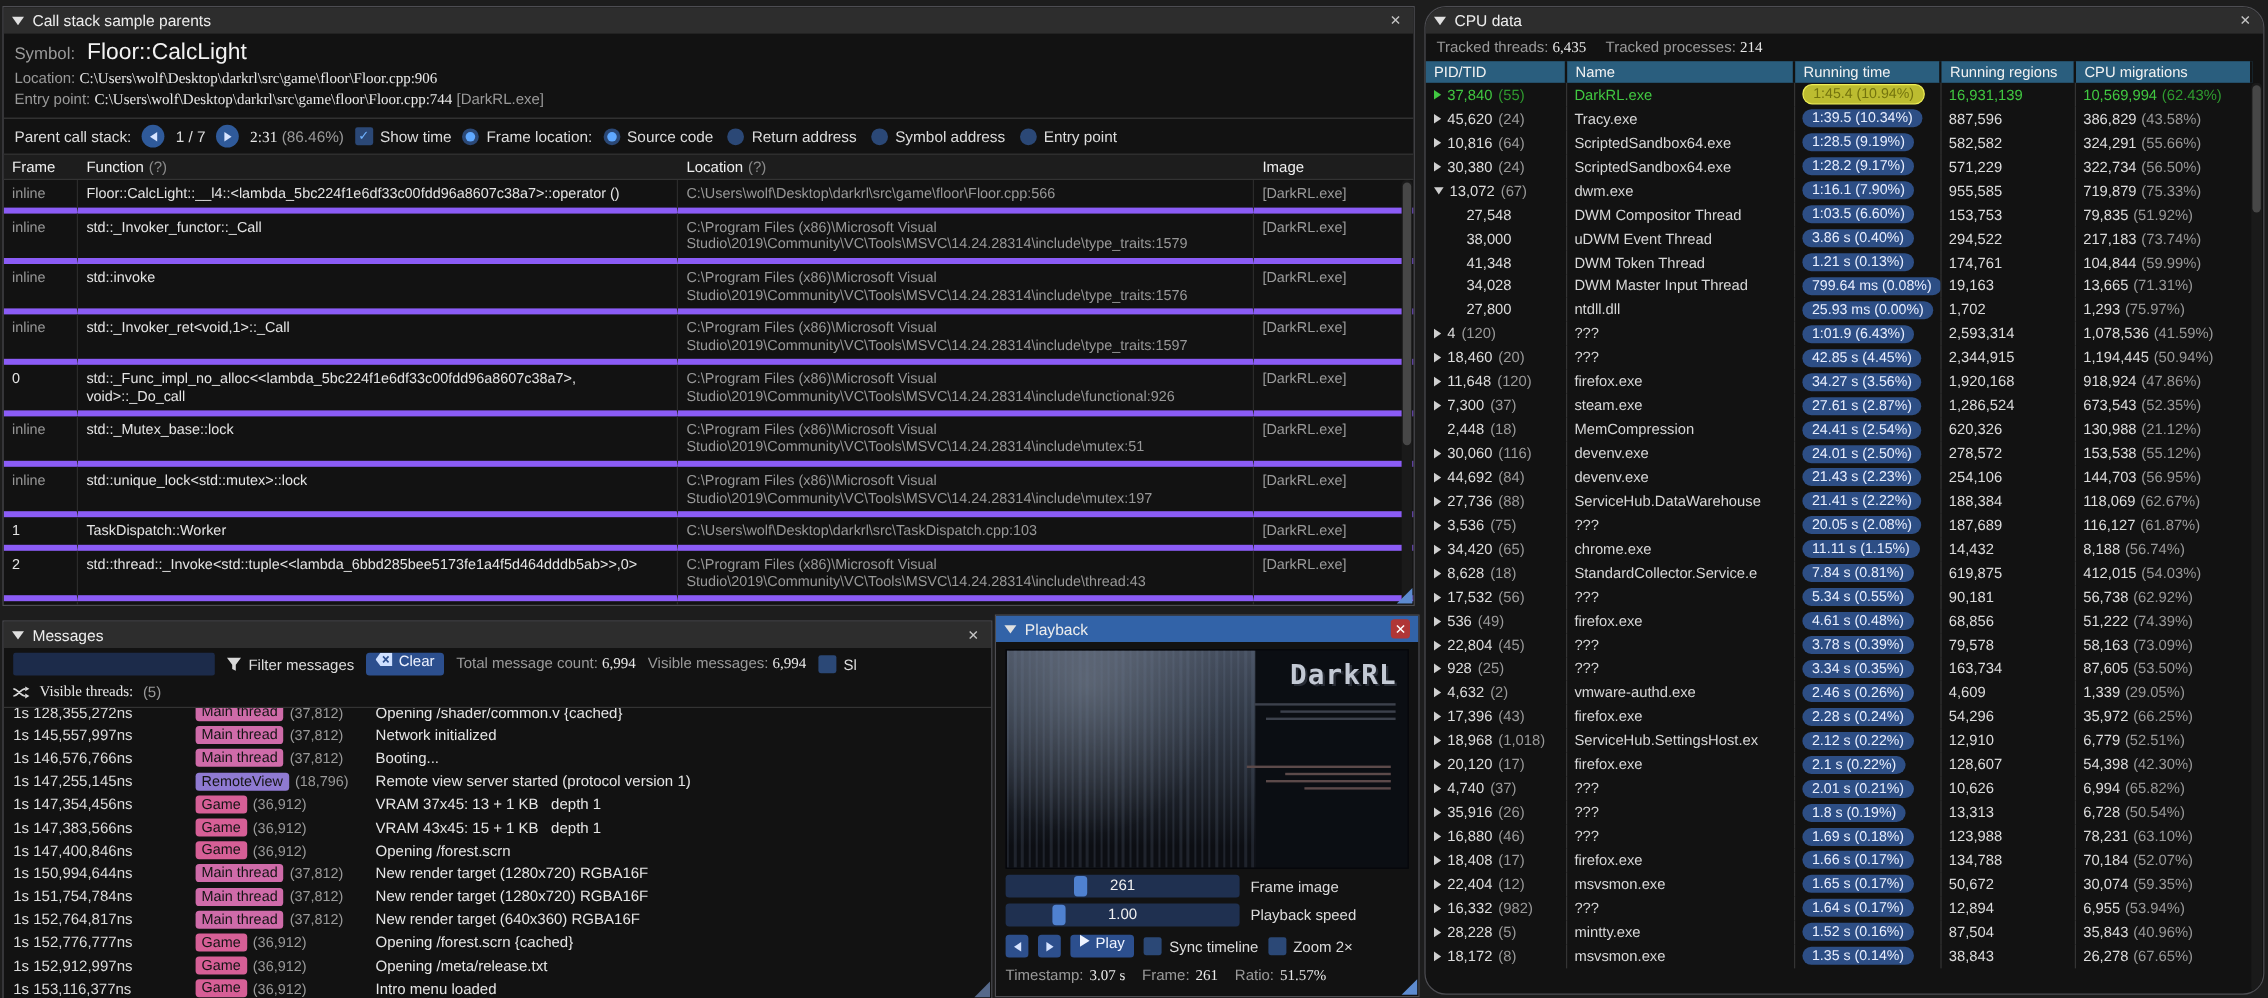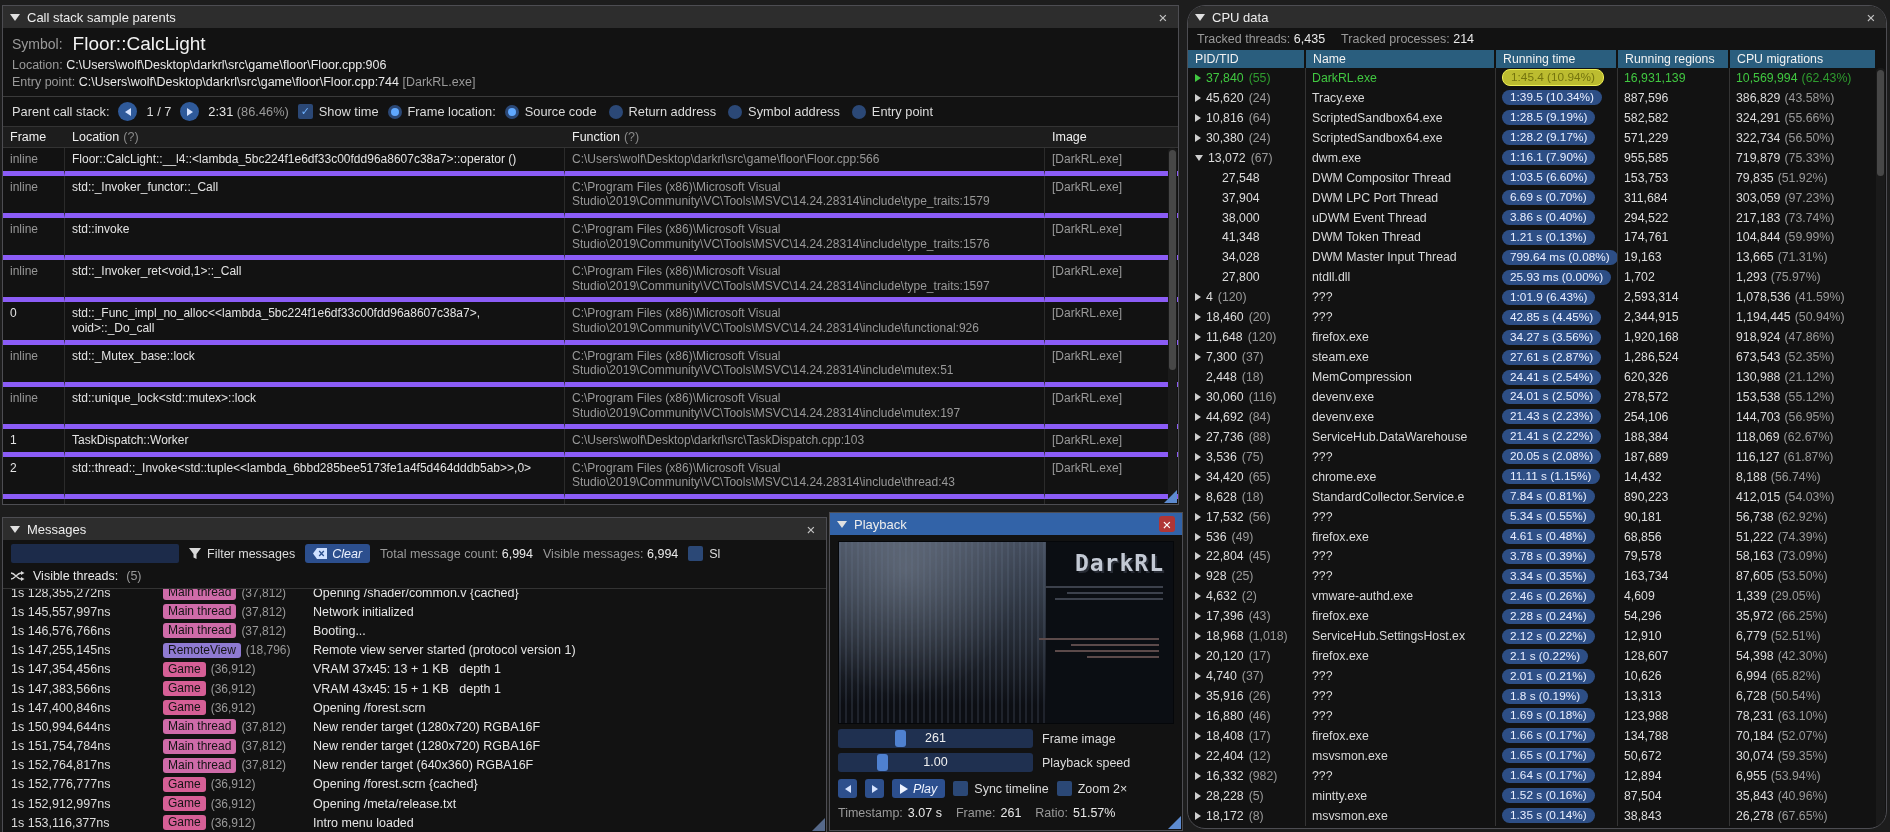--- a/index.html
+++ b/index.html
@@ -6,21 +6,21 @@
   html,body{width:1890px;height:832px;overflow:hidden;background:#1d1d1d;
     font-family:"Liberation Sans","DejaVu Sans",sans-serif;font-size:12.5px;color:#dcdcdc;}
   .panel{position:absolute;background:#121212;border:1px solid #4d4d52;display:flex;flex-direction:column;overflow:hidden;}
   .titlebar{height:22px;background:#2d2d2d;display:flex;align-items:center;padding:0 7px;gap:7px;flex:0 0 auto;color:#ededed;font-size:13px;}
   .titlebar.active{background:#3263a8;}
   .collapse-tri{width:0;height:0;border-left:5px solid transparent;border-right:5px solid transparent;border-top:7px solid #e0e0e0;}
   .title-text{flex:1;white-space:nowrap;overflow:hidden;}
   .close-x{color:#c4c4c4;font-size:15px;line-height:15px;width:16px;height:16px;display:flex;align-items:center;justify-content:center;}
   .titlebar.active .close-x{background:#b03636;color:#fff;border-radius:3px;}
   .lbl{color:#9a9a9a;}
-  .val{color:#e9e9e9;}
+  .val{color:#e9e9e9;font-family:Liberation Serif, serif;}
   .grip{position:absolute;right:1px;bottom:1px;width:0;height:0;border-style:solid;border-width:0 0 13px 13px;border-color:transparent transparent #5d8bd0 transparent;}
   .grip.gray{border-color:transparent transparent #56698a transparent;}
 
   
   #callstack{left:2px;top:5px;width:1177px;height:500px;}
   .cs-info{padding:5px 9px 0 9px;flex:0 0 auto;}
   .cs-symline{display:flex;align-items:center;gap:10px;margin-bottom:3px;}
   .cs-symlabel{font-size:14px;color:#9a9a9a;}
   .cs-symname{font-size:19px;color:#f2f2f2;}
   .cs-pathline{margin-bottom:3px;}
@@ -46,21 +46,21 @@
   .cs-loc{color:#989898;}
   .cs-img{color:#9a9a9a;white-space:nowrap;}
   .vscroll{position:absolute;top:0;right:1px;width:9px;bottom:1px;background:#1a1a1a;border-radius:4px;}
   .vscroll .thumb{position:absolute;left:1px;right:1px;border-radius:4px;background:#474747;}
 
   
   #messages{left:2px;top:517px;width:825px;height:316px;}
   .msg-toolbar{display:flex;align-items:center;gap:10px;padding:4px 8px;flex:0 0 auto;}
   .msg-toolbar2{display:flex;align-items:center;gap:8px;padding:2px 8px 5px 8px;border-bottom:1px solid #333;flex:0 0 auto;}
   .filter-input{width:168px;height:19px;background:#1c2b4a;border:none;border-radius:2px;color:#e8e8e8;padding:0 6px;font:inherit;}
-  .btn{height:19px;background:#2c4f8e;border-radius:3px;color:#eef3ff;display:inline-flex;align-items:center;gap:5px;padding:0 8px;white-space:nowrap;font-style:italic;}
+  .btn{height:19px;background:#2c4f8e;border-radius:3px;color:#eef3ff;display:inline-flex;align-items:flex-start;gap:5px;padding:0 8px;white-space:nowrap;}
   .msg-list{flex:1;overflow:hidden;position:relative;}
   .msg-rows{margin-top:-6px;}
   .msg-row{display:grid;grid-template-columns:152px 150px 1fr;height:19.2px;align-items:center;padding-left:8px;}
   .msg-time{color:#dcdcdc;white-space:nowrap;}
   .msg-thread{display:flex;align-items:center;gap:5px;white-space:nowrap;}
   .tbadge{border-radius:3px;padding:0 5px;color:#141414;font-size:12px;line-height:15px;}
   .msg-tid{color:#9a9a9a;font-size:12px;}
   .msg-text{color:#e6e6e6;white-space:pre;overflow:hidden;}
 
   
@@ -170,22 +170,22 @@
           <span>Symbol address</span>
         </span>
         <span class="radio-item">
           <span class="radio"></span>
           <span>Entry point</span>
         </span>
       </span>
   </div>
   <div class="cs-grid cs-head">
     <div><span>Frame</span><span class="hint"></span></div>
+    <div><span>Function</span><span class="hint">(?)</span></div>
     <div><span>Location</span><span class="hint">(?)</span></div>
-    <div><span>Function</span><span class="hint">(?)</span></div>
     <div><span>Image</span><span class="hint"></span></div>
   </div>
   <div class="cs-body-wrap">
     <div id="cs-body">
         <div class="cs-grid cs-row">
           <div class="cs-frame dim">inline</div>
           <div class="cs-func">Floor::CalcLight::__l4::&lt;lambda_5bc224f1e6df33c00fdd96a8607c38a7&gt;::operator ()</div>
           <div class="cs-loc">C:\Users\wolf\Desktop\darkrl\src\game\floor\Floor.cpp:566</div>
           <div class="cs-img">[DarkRL.exe]</div>
         </div>
@@ -584,34 +584,20 @@
             <span class="badge">1:03.5 (6.60%)</span>
           </div>
           <div>153,753</div>
           <div>
             <span>79,835</span>
             <span class="pct">(51.92%)</span>
           </div>
         </div>
         <div class="cpu-grid cpu-row child">
           <div class="cpu-pid">
-            <span>37,904</span>
-          </div>
-          <div class="cpu-name">DWM LPC Port Thread</div>
-          <div>
-            <span class="badge">6.69 s (0.70%)</span>
-          </div>
-          <div>311,684</div>
-          <div>
-            <span>303,059</span>
-            <span class="pct">(97.23%)</span>
-          </div>
-        </div>
-        <div class="cpu-grid cpu-row child">
-          <div class="cpu-pid">
             <span>38,000</span>
           </div>
           <div class="cpu-name">uDWM Event Thread</div>
           <div>
             <span class="badge">3.86 s (0.40%)</span>
           </div>
           <div>294,522</div>
           <div>
             <span>217,183</span>
             <span class="pct">(73.74%)</span>
@@ -822,21 +808,21 @@
         <div class="cpu-grid cpu-row">
           <div class="cpu-pid">
             <span class="tri-exp"></span>
             <span>8,628</span>
             <span class="pid-count">(18)</span>
           </div>
           <div class="cpu-name">StandardCollector.Service.e</div>
           <div>
             <span class="badge">7.84 s (0.81%)</span>
           </div>
-          <div>890,223</div>
+          <div>619,875</div>
           <div>
             <span>412,015</span>
             <span class="pct">(54.03%)</span>
           </div>
         </div>
         <div class="cpu-grid cpu-row">
           <div class="cpu-pid">
             <span class="tri-exp"></span>
             <span>17,532</span>
             <span class="pid-count">(56)</span>

